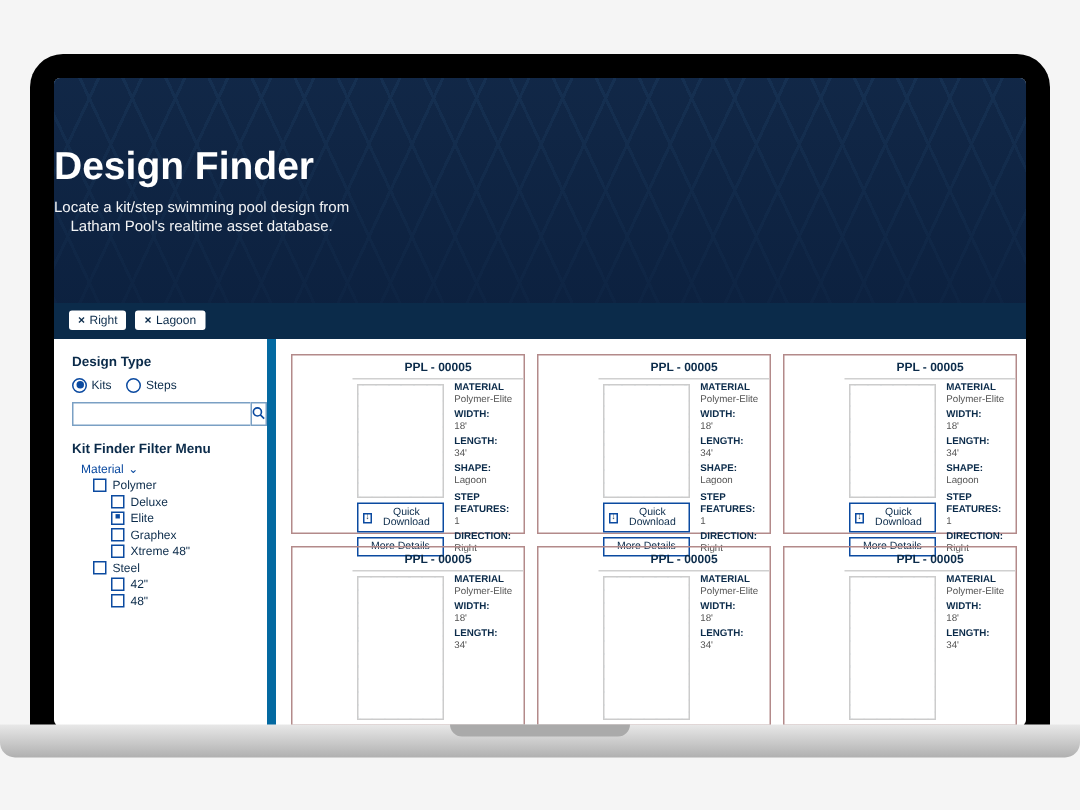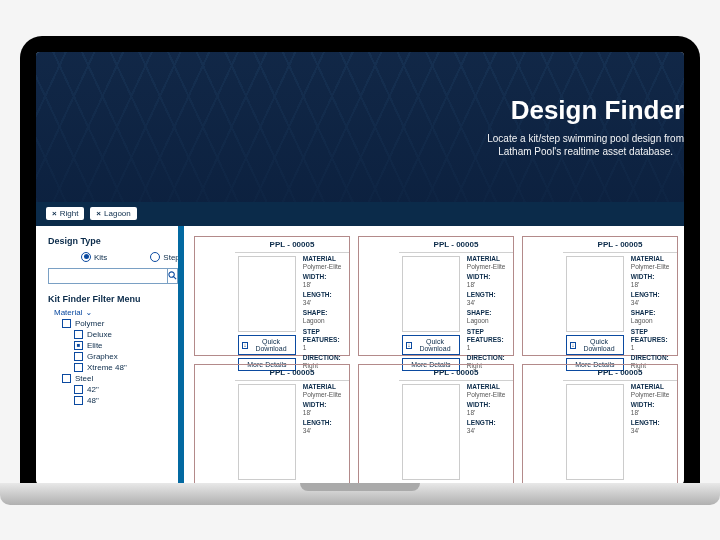--- a/index.html
+++ b/index.html
@@ -34,21 +34,21 @@
     font-size:8px; color:#0b2b4a;
   }
   .hero {
     height:150px;
     background:
       linear-gradient(rgba(10,30,60,0.55),rgba(10,30,60,0.85)),
       repeating-linear-gradient(115deg,#24466b 0 2px,transparent 2px 26px),
       repeating-linear-gradient(65deg,#24466b 0 2px,transparent 2px 26px),
       #1a3354;
     color:#fff; text-align:center;
-    display:flex; flex-direction:column; justify-content:center; align-items:flex-end;
+    display:flex; flex-direction:column; justify-content:center; align-items:flex-start;
     position:relative;
   }
   .hero h1 { font-size:26px; font-weight:700; margin-bottom:6px; }
   .hero p  { font-size:10px; font-weight:300; opacity:.95; line-height:1.3; }
   .tagbar {
     background:#0b2b4a; height:24px;
     display:flex; align-items:center; gap:6px; padding:0 10px;
   }
   .tag {
     background:#fff; border-radius:2px; padding:2px 6px;
@@ -57,21 +57,21 @@
   }
   .tag .x { font-weight:bold; }
   .body { display:flex; height:258px; }
   .sidebar {
     width:148px; padding:10px 8px 10px 12px;
     border-right:6px solid #0369a1;
     overflow:hidden;
   }
   .sidebar h3 { font-size:9px; font-weight:700; margin-bottom:6px; }
   .radios { display:flex; gap:10px; margin-bottom:6px; }
-  .radio { display:flex; align-items:flex-end; gap:3px; cursor:pointer;margin-left:33px; }
+  .radio { display:flex; align-items:center; gap:3px; cursor:pointer; }
   .r-outer {
     width:10px;height:10px;border:1.5px solid #0b4aa0;border-radius:50%;
     display:flex;align-items:center;justify-content:center;
   }
   .r-outer.sel::after{content:"";width:5px;height:5px;background:#0b4aa0;border-radius:50%;}
   .search {
     display:flex; margin-bottom:10px;
   }
   .search input {
     flex:1; border:1px solid #7aa0c4; border-right:none;

